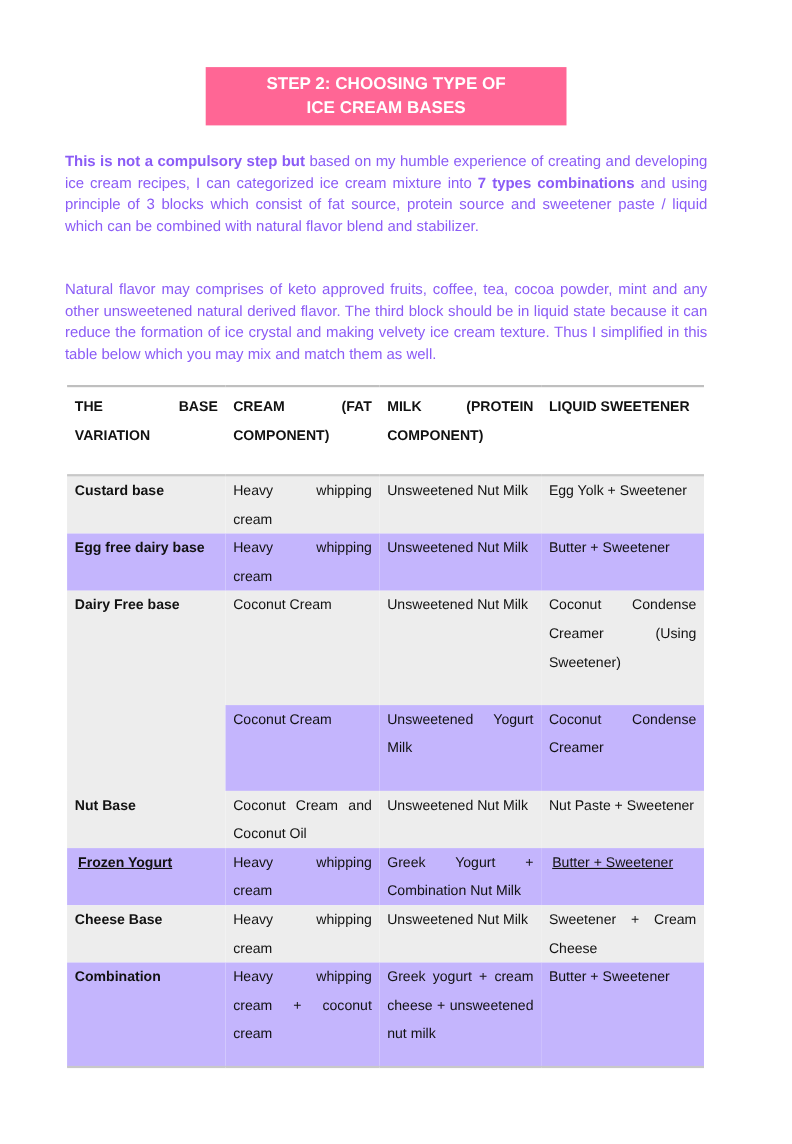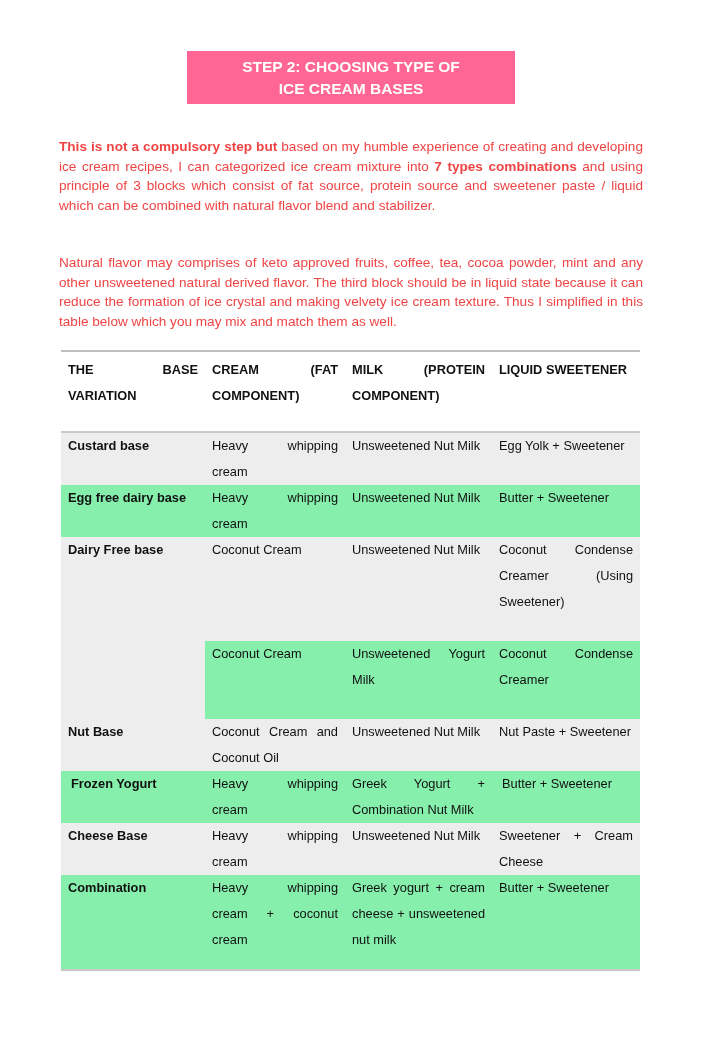--- a/index.html
+++ b/index.html
@@ -1,45 +1,45 @@
 <!DOCTYPE html>
 <html><head>
 <meta charset="utf-8">
 <style>
   html, body { margin: 0; padding: 0; background: #ffffff; }
   body { width: 720px; height: 1040px; position: relative; overflow: hidden;
          font-family: "Liberation Sans", "DejaVu Sans", sans-serif; color: #111; }
-  .title-box { position: absolute; left: 187px; top: 51px; width: 328px; height: 53px;
+  .title-box { position: absolute; left: 187px; top: 61px; width: 328px; height: 53px;
                background: #ff6695; color: #fff; text-align: center;
                font-weight: bold; font-size: 15.5px; line-height: 22px;
                display: flex; flex-direction: column; justify-content: center; }
   .para { position: absolute; left: 59px; width: 584px; font-size: 13.6px; line-height: 19.5px;
-          text-align: justify; color: #ef4444; }
+          text-align: justify; color: #8b5cf6; }
   .p1 { top: 137px; }
   .p2 { top: 253px; }
   .para b { font-weight: bold; }
   table.bases { position: absolute; left: 61px; top: 350px; width: 579px;
                 border-collapse: collapse; font-size: 12.8px; table-layout: fixed; }
   table.bases col.c1 { width: 144px; }
   table.bases col.c2 { width: 140px; }
   table.bases col.c3 { width: 147px; }
   table.bases col.c4 { width: 148px; }
   table.bases thead tr { border-top: 2px solid #bfbfbf; border-bottom: 2px solid #c8c8c8; }
   table.bases th { font-weight: bold; text-align: justify; text-align-last: left;
                    vertical-align: top; padding: 5px 7px 22px 7px; line-height: 26px; margin-top: 28px; }
   table.bases td { vertical-align: top; padding: 0 7px; line-height: 26px; text-align: justify; margin-top: 16px; }
   table.bases td.label { font-weight: bold; }
   tr.grey td { background: #ededed; }
   td.grey { background: #ededed !important; }
-  tr.white td { background: #86efac; }
+  tr.white td { background: #c4b5fd; }
   tr.tall td { padding-bottom: 26px; }
   tr.last td { padding-bottom: 16px; }
   table.bases tbody { border-bottom: 2px solid #c8c8c8; }
   .just { text-align: justify; text-align-last: left; }
-  .indent { padding-left: 10px !important; }
+  .indent { padding-left: 10px !important; text-decoration: underline; }
 </style>
 </head>
 <body>
 
 <div class="title-box">
   <div>STEP 2: CHOOSING TYPE OF</div>
   <div>ICE CREAM BASES</div>
 </div>
 
 <p class="para p1" style="margin:0;">

